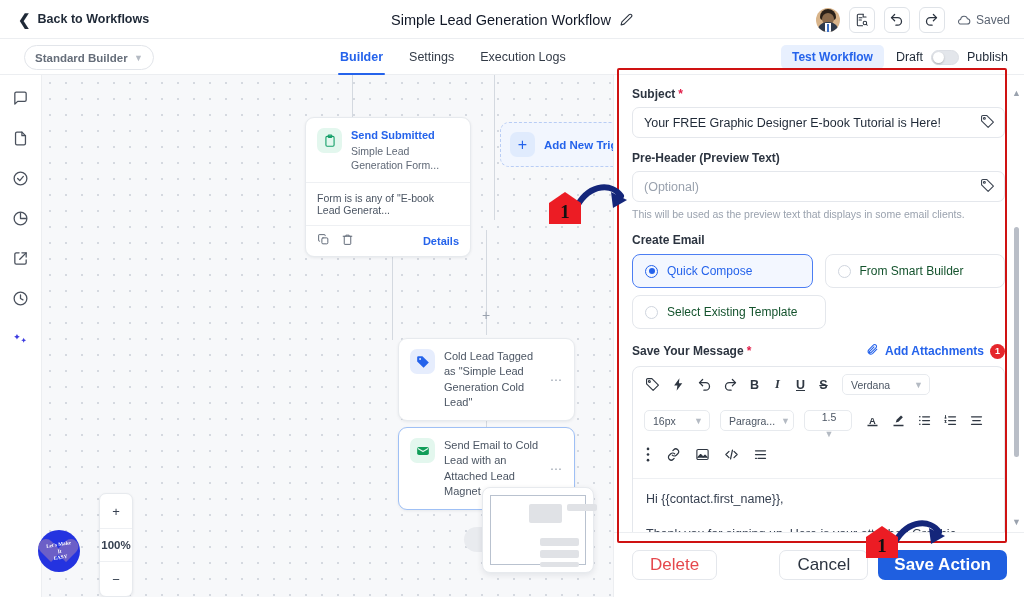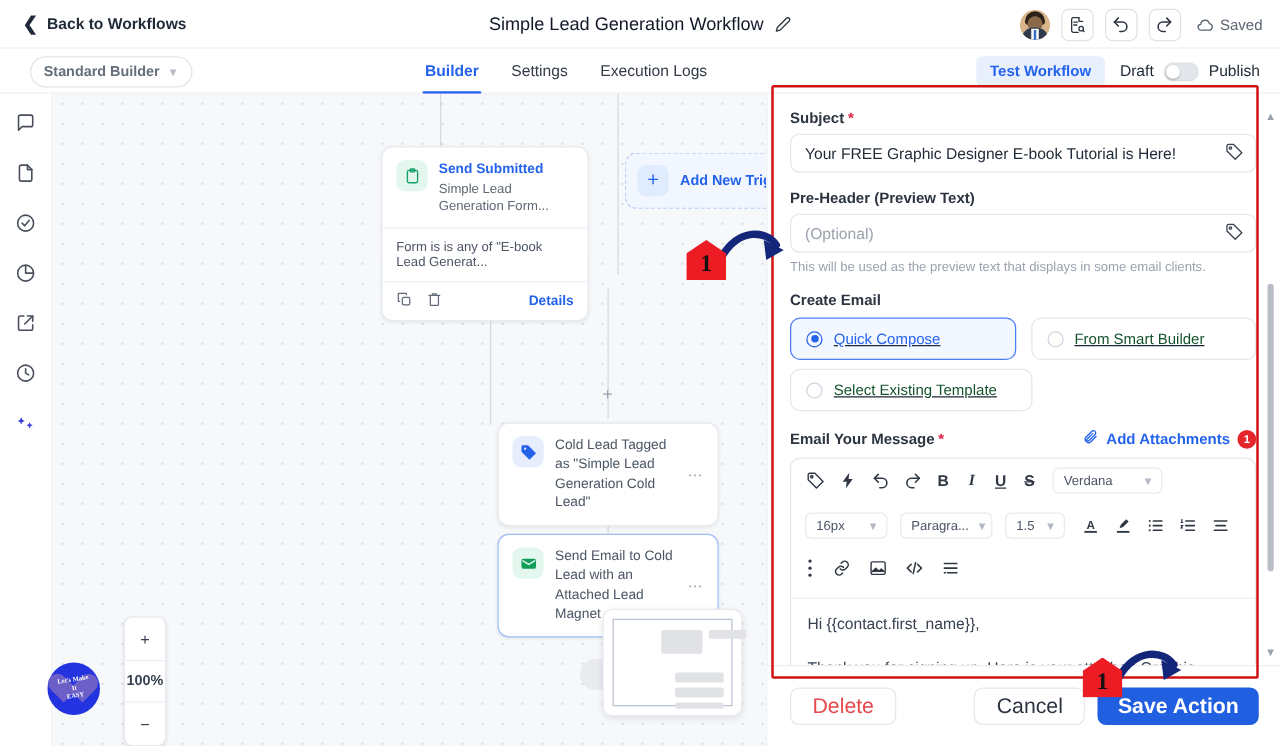--- a/index.html
+++ b/index.html
@@ -175,21 +175,21 @@
   }
   .fld-label { font-size:12px; font-weight:700; color:#2c3440; margin-bottom:6px; display:flex; gap:3px; align-items:center;}
   .req { color:#e11d48; font-size:12px; }
   .input {
     height:31px; border:1px solid #e4e7ec; border-radius:7px; display:flex; align-items:center;
     padding:0 9px 0 11px; justify-content:space-between; background:#fff;
   }
   .input .val { font-size:12.5px; color:#1f2937; }
   .input .ph { font-size:12.5px; color:#9aa2ae; }
   .hint { font-size:10.5px; color:#9aa2ae; margin-top:6px; }
-  .radio-row { display:flex; gap:12px; margin-top:7px;text-decoration:underline; }
+  .radio-row { display:flex; gap:12px; margin-top:7px; }
   .radio-card {
     flex:1; height:34px; border:1px solid #e4e7ec; border-radius:8px; display:flex; align-items:center; gap:9px;
     padding:0 12px; cursor:pointer; background:#fff;
   }
   .radio-card.sel { border:1.5px solid #4c7ef3; background:#f3f7ff; }
   .rb { width:13px; height:13px; border-radius:50%; border:1.5px solid #cfd5de; position:relative; flex:0 0 auto;}
   .radio-card.sel .rb { border-color:#2563eb; }
   .radio-card.sel .rb::after { content:""; position:absolute; left:2.5px; top:2.5px; width:6px; height:6px; border-radius:50%; background:#2563eb;}
   .radio-card .rlbl { font-size:12px; color:#14532d; }
   .radio-card.sel .rlbl { color:#2563eb; }
@@ -531,21 +531,21 @@
       <div class="radio-row">
         <div class="radio-card">
           <span class="rb"></span>
           <span class="rlbl">Select Existing Template</span>
         </div>
         <div style="flex:1;"></div>
       </div>
 
       <div class="msg-head">
         <div class="fld-label" style="margin:0;">
-          <span>Email Your Message</span>
+          <span>Save Your Message</span>
           <span class="req">*</span>
         </div>
         <div class="attach">
           <span>
             <svg width="13" height="13" viewBox="0 0 24 24" fill="none" stroke="#2563eb" stroke-width="2" stroke-linecap="round" stroke-linejoin="round">
                 <path d="M20 11.5 12 19.5a5 5 0 0 1-7-7l8.5-8.5a3.4 3.4 0 1 1 4.8 4.8L9.7 17.3a1.8 1.8 0 1 1-2.5-2.5l7.6-7.6"></path>
               </svg>
           </span>
           <span class="albl">Add Attachments</span>
           <span class="cnt-badge">1</span>
@@ -589,21 +589,21 @@
 
         <div class="tb-row" style="margin-top:8px;">
           <span class="mini-select" style="width:66px;">
             <span>16px</span>
             <span class="caret">▼</span>
           </span>
           <span class="mini-select" style="width:74px;">
             <span>Paragra...</span>
             <span class="caret">▼</span>
           </span>
-          <span class="mini-select" style="width:48px;">
+          <span class="mini-select" style="width:48px;flex-direction:column;">
             <span>1.5</span>
             <span class="caret">▼</span>
           </span>
           <span class="tb-ico" style="margin-left:2px;">
             <svg width="15" height="16" viewBox="0 0 24 24">
                 <text x="12" y="16" font-size="15" font-weight="700" text-anchor="middle" fill="#2f3742" font-family="Liberation Sans">A</text>
                 <rect x="4" y="18" width="16" height="2.4" fill="#2f3742"></rect>
               </svg>
           </span>
           <span class="tb-ico">

